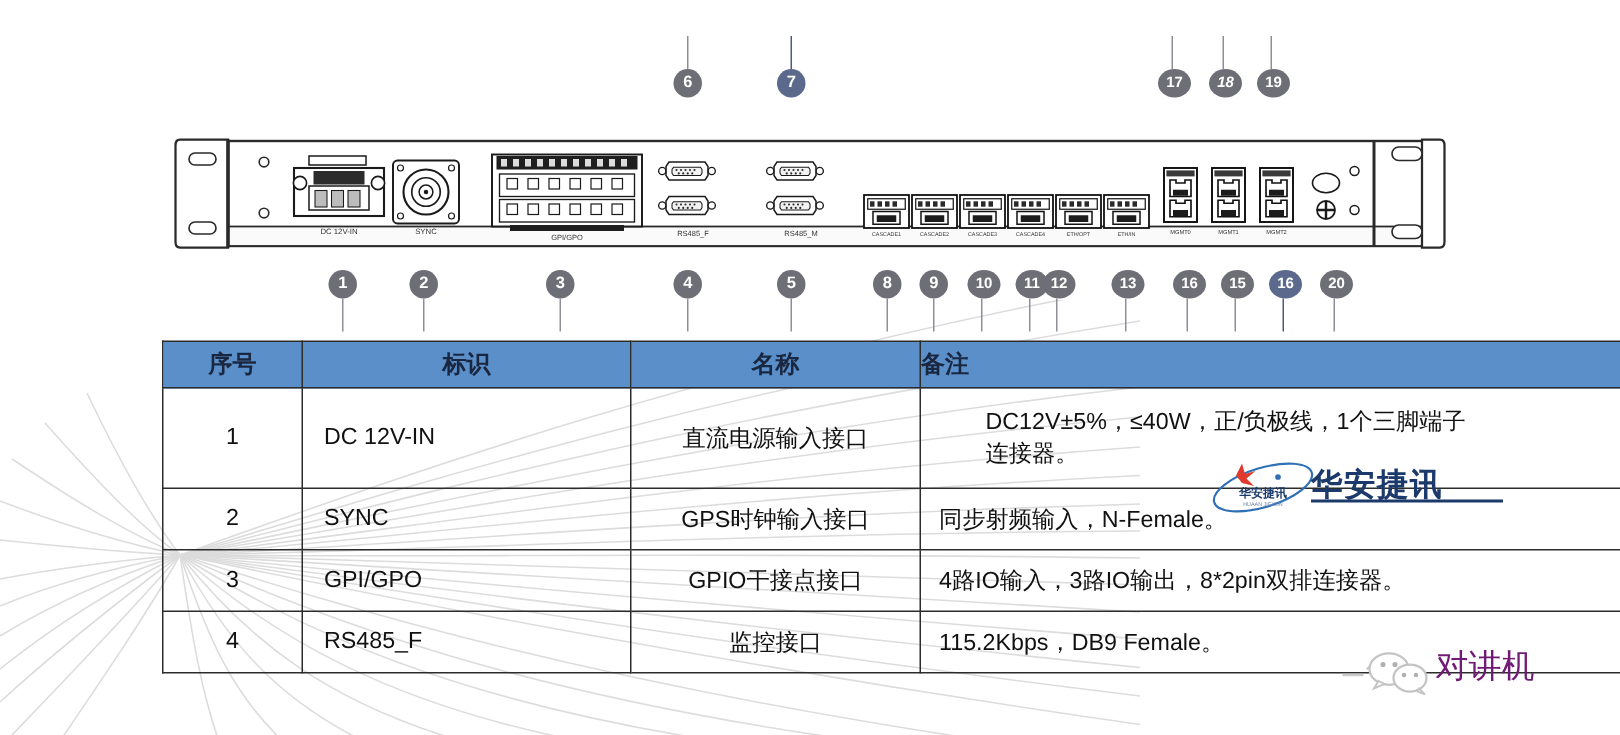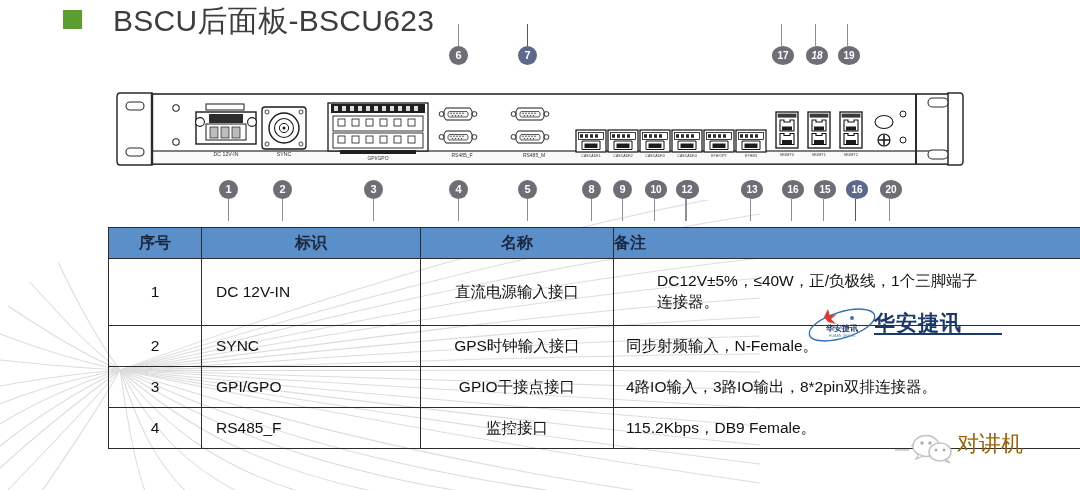--- a/index.html
+++ b/index.html
@@ -59,21 +59,21 @@
 
   
   .wm-hj{position:absolute;left:806px;top:303px;width:200px;height:48px;z-index:7;pointer-events:none;}
   .wm-hj .hj-text{position:absolute;left:68px;top:6px;font-size:21px;font-weight:bold;
     color:#1b3a6b;letter-spacing:1px;white-space:nowrap;}
   .wm-hj .hj-rule{position:absolute;left:68px;top:30px;width:128px;height:2px;background:#1b3a6b;}
   .wm-hj svg{position:absolute;left:0;top:0;}
 
   
   .wm-wx{position:absolute;left:895px;top:428px;width:170px;height:42px;z-index:7;pointer-events:none;}
-  .wm-wx .wx-text{position:absolute;left:62px;top:1px;font-size:22px;color:#a16207;
+  .wm-wx .wx-text{position:absolute;left:62px;top:1px;font-size:22px;color:#701a75;
     white-space:nowrap;font-family:"Liberation Sans","DejaVu Sans",sans-serif;}
   .wm-wx svg{position:absolute;left:0;top:0;}
 </style>
 </head>
 <body>
 
 <div class="page">
 
   <div class="rays">
     <svg width="760" height="290" viewBox="0 0 760 290">
@@ -111,24 +111,20 @@
         <path d="M120,170 C76,174 32,180 0,186"></path>
         <path d="M120,170 C80,168 38,164 0,160"></path>
         <path d="M120,170 C82,162 42,150 0,134"></path>
         <path d="M120,170 C86,156 50,134 8,106"></path>
         <path d="M120,170 C92,150 62,118 30,82"></path>
         <path d="M120,170 C100,144 78,104 58,62"></path>
       </g>
     </svg>
   </div>
 
-  <div class="title-row">
-    <div class="bullet"></div>
-    <div class="title-text">BSCU后面板-BSCU623</div>
-  </div>
 
   <div class="figure">
     <svg width="1080" height="172" viewBox="0 0 1080 172">
       <defs>
         <g id="db9">
           <path d="M2,3 L26,3 L28,6 L28,12 L26,15 L2,15 L0,12 L0,6 Z" fill="#ffffff" stroke="#1a1a1a" stroke-width="1"></path>
           <path d="M5,6.5 L23,6.5 L24,8 L24,10.5 L23,12 L5,12 L4,10.5 L4,8 Z" fill="#f2f2f2" stroke="#1a1a1a" stroke-width=".7"></path>
           <g fill="#2b2b2b">
             <circle cx="7" cy="8.3" r=".7"></circle>
               <circle cx="10" cy="8.3" r=".7"></circle>
@@ -365,21 +361,21 @@
     <div class="cbub">9</div>
   </div>
   <div class="callout up" style="left:645px;top:180px;">
     <div class="cline"></div>
     <div class="cbub wide">10</div>
   </div>
   <div class="callout up" style="left:677px;top:180px;">
     <div class="cline"></div>
     <div class="cbub wide">11</div>
   </div>
-  <div class="callout up" style="left:676px;top:180px;">
+  <div class="callout up" style="left:695px;top:180px;">
     <div class="cline"></div>
     <div class="cbub wide">12</div>
   </div>
   <div class="callout up" style="left:741px;top:180px;">
     <div class="cline"></div>
     <div class="cbub wide">13</div>
   </div>
   <div class="callout up" style="left:782px;top:180px;">
     <div class="cline"></div>
     <div class="cbub wide">16</div>

